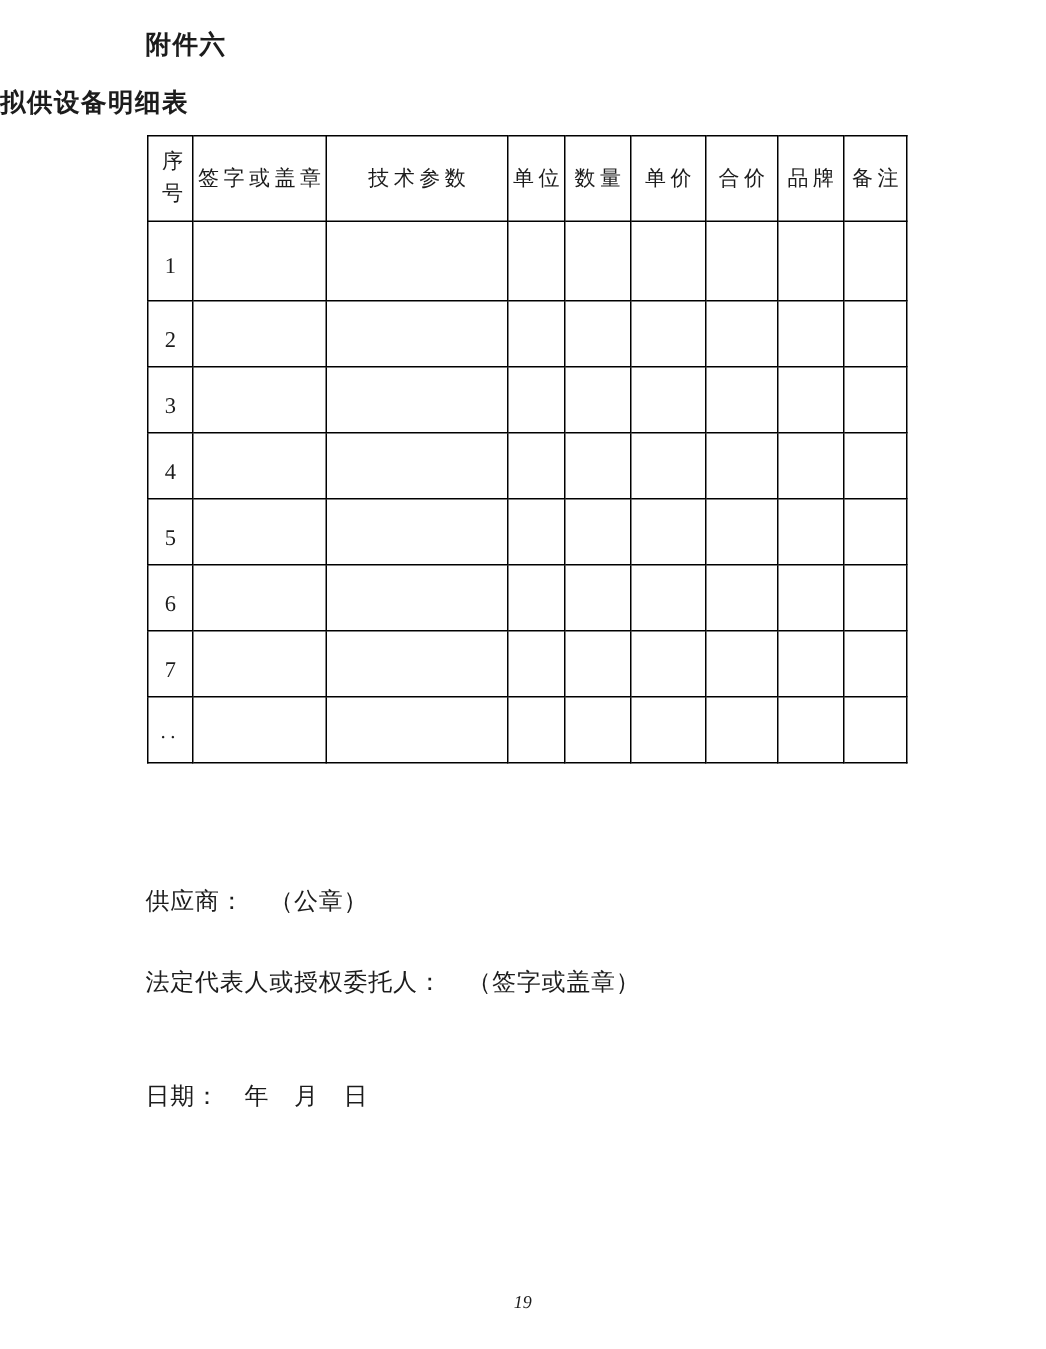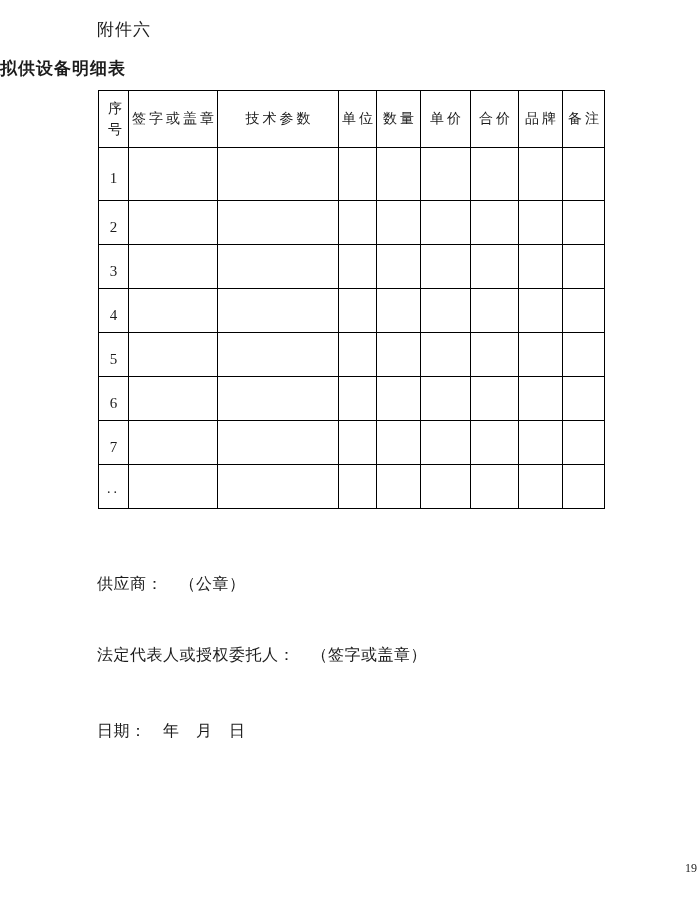--- a/index.html
+++ b/index.html
@@ -18,21 +18,21 @@
   .page {
     position: absolute;
     inset: 0;
     background: #ffffff;
   }
   .attachment {
     position: absolute;
     left: 97px;
     top: 18px;
     font-size: 17px;
-    font-weight: normal;
+    font-weight: bold;
     letter-spacing: 1px;
     font-family: "Liberation Sans", "DejaVu Sans", sans-serif;
     white-space: pre;
   }
   .doc-title {
     position: absolute;
     left: 0;
     right: 0;
     top: 57px;
     font-size: 17px;
@@ -85,30 +85,31 @@
     font-size: 14px;
     padding-top: 4px;
   }
   .footer-line {
     position: absolute;
     left: 97px;
     font-size: 16px;
     letter-spacing: 0.5px;
     white-space: pre;
   }
-  .supplier-line { top: 574px; }
+  .supplier-line { top: 591px; }
   .legal-line    { top: 645px; }
   .date-line     { top: 721px; }
   .page-number {
     position: absolute;
     left: 0;
     right: 0;
     top: 861px;
-    text-align: right;
+    text-align: center;
     font-size: 12px;
+    font-style: italic;
   }
 </style>
 </head>
 <body>
 
 <div class="page">
 
   <div class="attachment">附件六</div>
 
   <div class="doc-title">拟供设备明细表</div>

